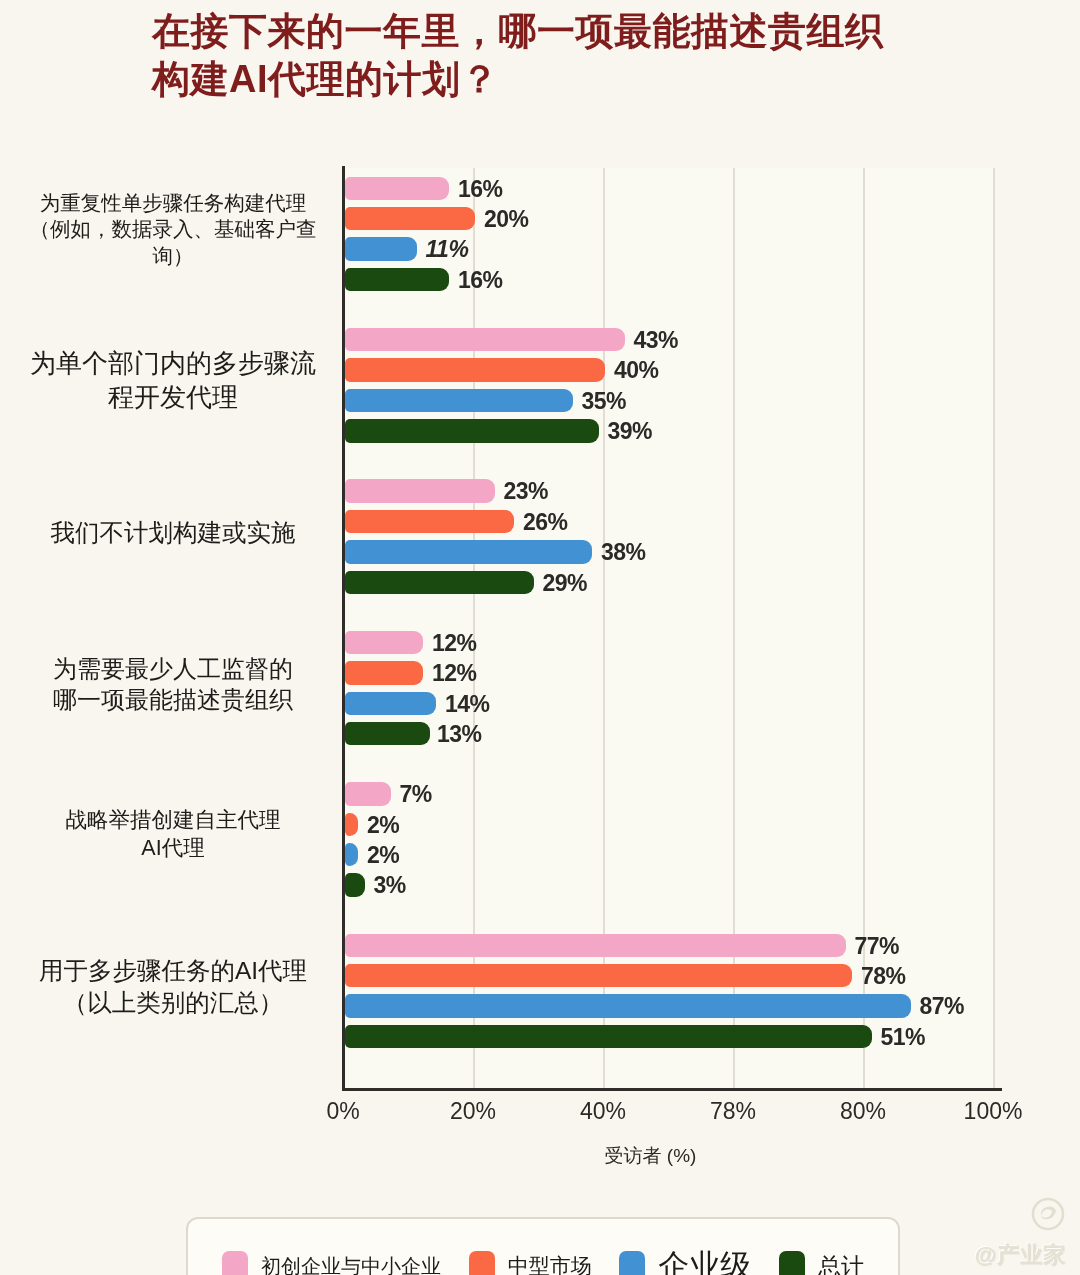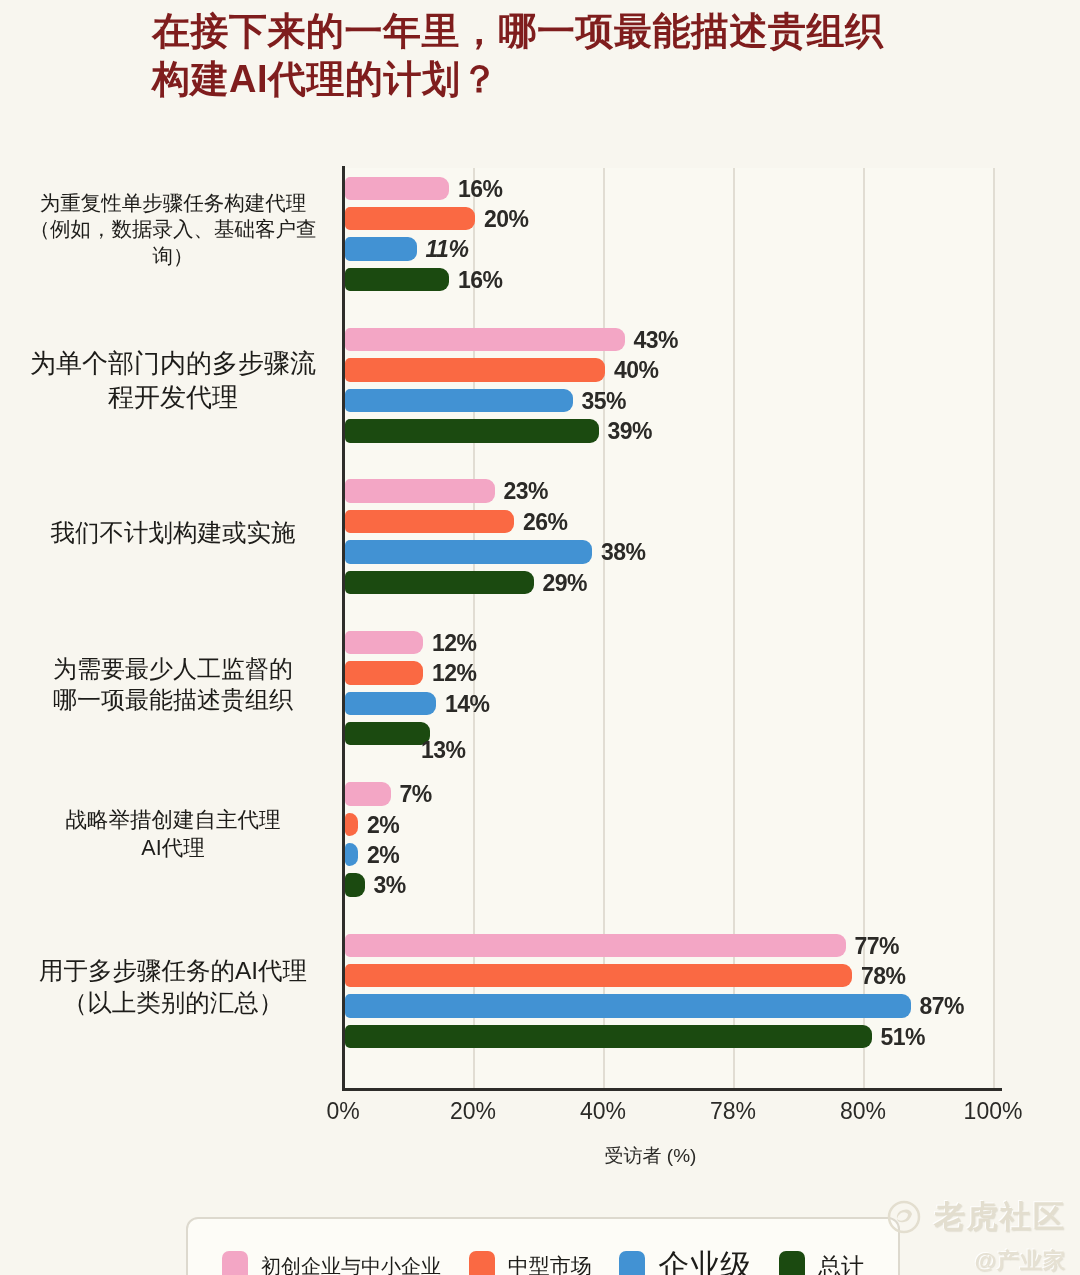--- a/index.html
+++ b/index.html
@@ -212,21 +212,21 @@
       <div class="bar-value" style="left: 601px; top: 540.1px;">38%</div>
       <div class="bar" style="top: 570.5px; width: 188.5px; background: rgb(27, 74, 16);"></div>
       <div class="bar-value" style="left: 542.5px; top: 570.5px;">29%</div>
       <div class="bar" style="top: 630.7px; width: 78px; background: rgb(243, 166, 197);"></div>
       <div class="bar-value" style="left: 432px; top: 630.7px;">12%</div>
       <div class="bar" style="top: 661.1px; width: 78px; background: rgb(250, 105, 67);"></div>
       <div class="bar-value" style="left: 432px; top: 661.1px;">12%</div>
       <div class="bar" style="top: 691.5px; width: 91px; background: rgb(66, 146, 211);"></div>
       <div class="bar-value" style="left: 445px; top: 691.5px;">14%</div>
       <div class="bar" style="top: 721.9px; width: 84.5px; background: rgb(27, 74, 16);"></div>
-      <div class="bar-value" style="left: 421px; top: 721.9px; margin-top: 16px;">13%</div>
+      <div class="bar-value" style="left: 437px; top: 721.9px;">13%</div>
       <div class="bar" style="top: 782.1px; width: 45.5px; background: rgb(243, 166, 197);"></div>
       <div class="bar-value" style="left: 399.5px; top: 782.1px;">7%</div>
       <div class="bar" style="top: 812.5px; width: 13px; background: rgb(250, 105, 67);"></div>
       <div class="bar-value" style="left: 367px; top: 812.5px;">2%</div>
       <div class="bar" style="top: 842.9px; width: 13px; background: rgb(66, 146, 211);"></div>
       <div class="bar-value" style="left: 367px; top: 842.9px;">2%</div>
       <div class="bar" style="top: 873.3px; width: 19.5px; background: rgb(27, 74, 16);"></div>
       <div class="bar-value" style="left: 373.5px; top: 873.3px;">3%</div>
       <div class="bar" style="top: 933.5px; width: 500.5px; background: rgb(243, 166, 197);"></div>
       <div class="bar-value" style="left: 854.5px; top: 933.5px;">77%</div>
@@ -287,18 +287,17 @@
   </div>
 
   <div class="watermark">
     <div class="wm-top">
       <span class="wm-icon">
         <svg width="36" height="36" viewBox="0 0 36 36" aria-hidden="true">
           <circle cx="18" cy="18" r="15" fill="none" stroke="currentColor" stroke-width="2.5"></circle>
           <path d="M11 20 q-1 -7 6 -9 q7 -2 9 4 q-2 7 -8 8 q-6 1 -7 -3 q3 3 7 1 q4 -2 4 -6 q-3 -3 -7 -1 q-3 2 -4 6 z" fill="currentColor"></path>
         </svg>
       </span>
-      <span class="wm-brand">老虎社区</span>
     </div>
     <div class="wm-handle">@产业家</div>
   </div>
 
 </div>
 
 </body></html>

